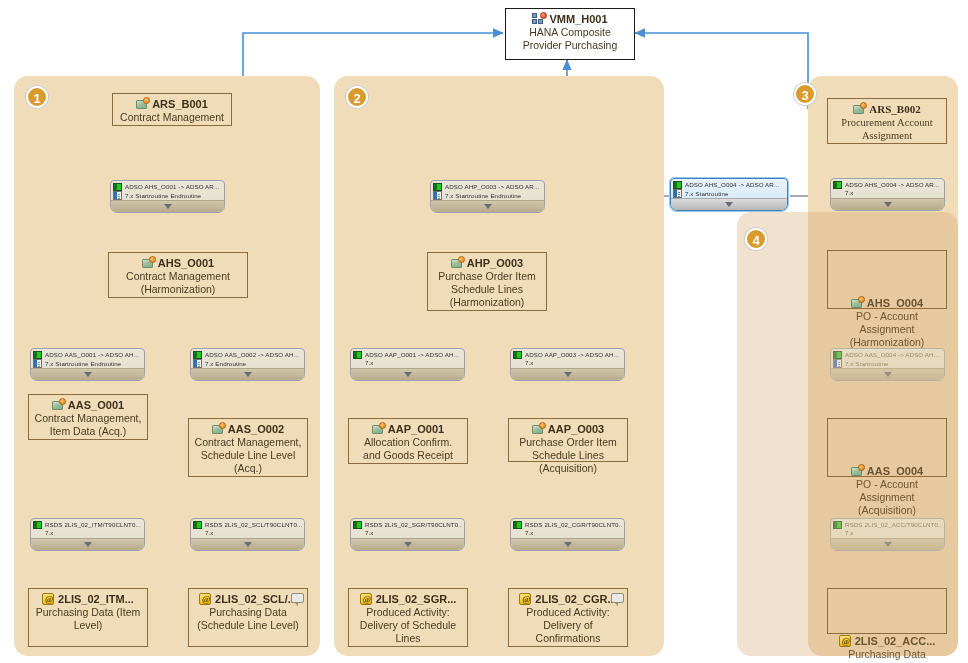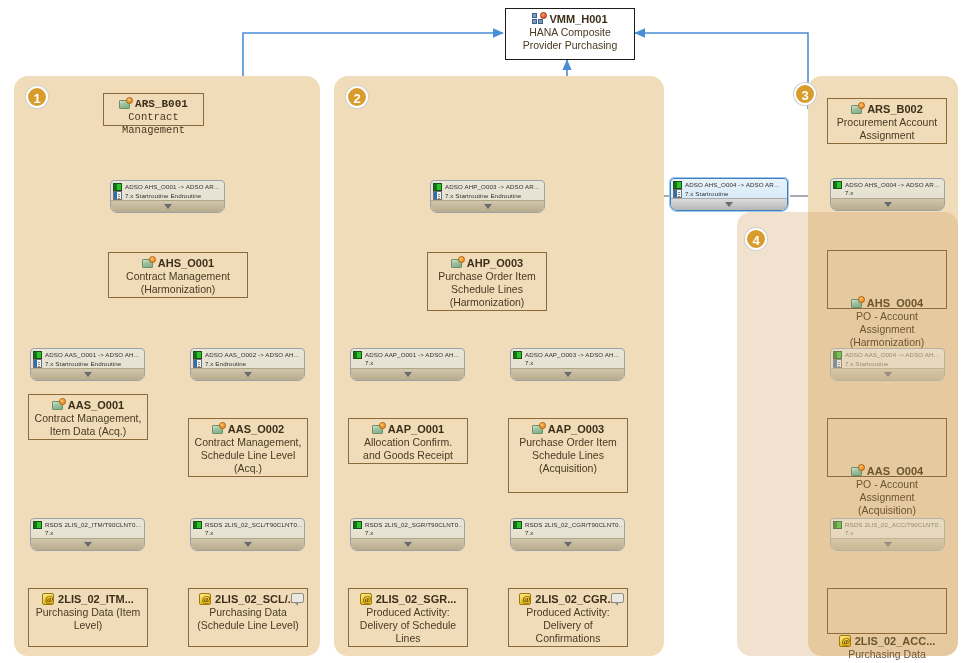--- a/index.html
+++ b/index.html
@@ -254,21 +254,21 @@
           <u class="b"></u>
           <u class="c"></u>
           <b></b>
         </span>
       <span>VMM_H001</span>
     </span>
     <span class="node-sub">HANA Composite</span>
     <span class="node-sub">Provider Purchasing</span>
   </div>
 
-  <div class="node" style="left:103px;top:93px;width:101px;height:33px;font-family:Liberation Mono, monospace;">
+  <div class="node" style="left:112px;top:93px;width:120px;height:33px;">
     <span class="node-title">
       <span class="ico-cube">
           <i></i>
           <b></b>
         </span>
       <span>ARS_B001</span>
     </span>
     <span class="node-sub">Contract Management</span>
   </div>
 
@@ -465,21 +465,21 @@
       <span class="ico-cube">
           <i></i>
           <b></b>
         </span>
       <span>AAP_O001</span>
     </span>
     <span class="node-sub">Allocation Confirm.</span>
     <span class="node-sub">and Goods Receipt</span>
   </div>
 
-  <div class="node" style="left:508px;top:418px;width:120px;height:75px;">
+  <div class="node" style="left:508px;top:418px;width:120px;height:44px;">
     <span class="node-title">
       <span class="ico-cube">
           <i></i>
           <b></b>
         </span>
       <span>AAP_O003</span>
     </span>
     <span class="node-sub">Purchase Order Item</span>
     <span class="node-sub">Schedule Lines</span>
     <span class="node-sub">(Acquisition)</span>
@@ -533,21 +533,21 @@
           <i></i>
           <b>@</b>
         </span>
       <span>2LIS_02_CGR...</span>
     </span>
     <span class="node-sub">Produced Activity:</span>
     <span class="node-sub">Delivery of</span>
     <span class="node-sub">Confirmations</span>
   </div>
 
-  <div class="node" style="left:827px;top:98px;width:120px;height:46px;">
+  <div class="node" style="left:827px;top:98px;width:120px;height:46px;font-family:Liberation Serif, serif;">
     <span class="node-title">
       <span class="ico-cube">
           <i></i>
           <b></b>
         </span>
       <span>ARS_B002</span>
     </span>
     <span class="node-sub">Procurement Account</span>
     <span class="node-sub">Assignment</span>
   </div>

